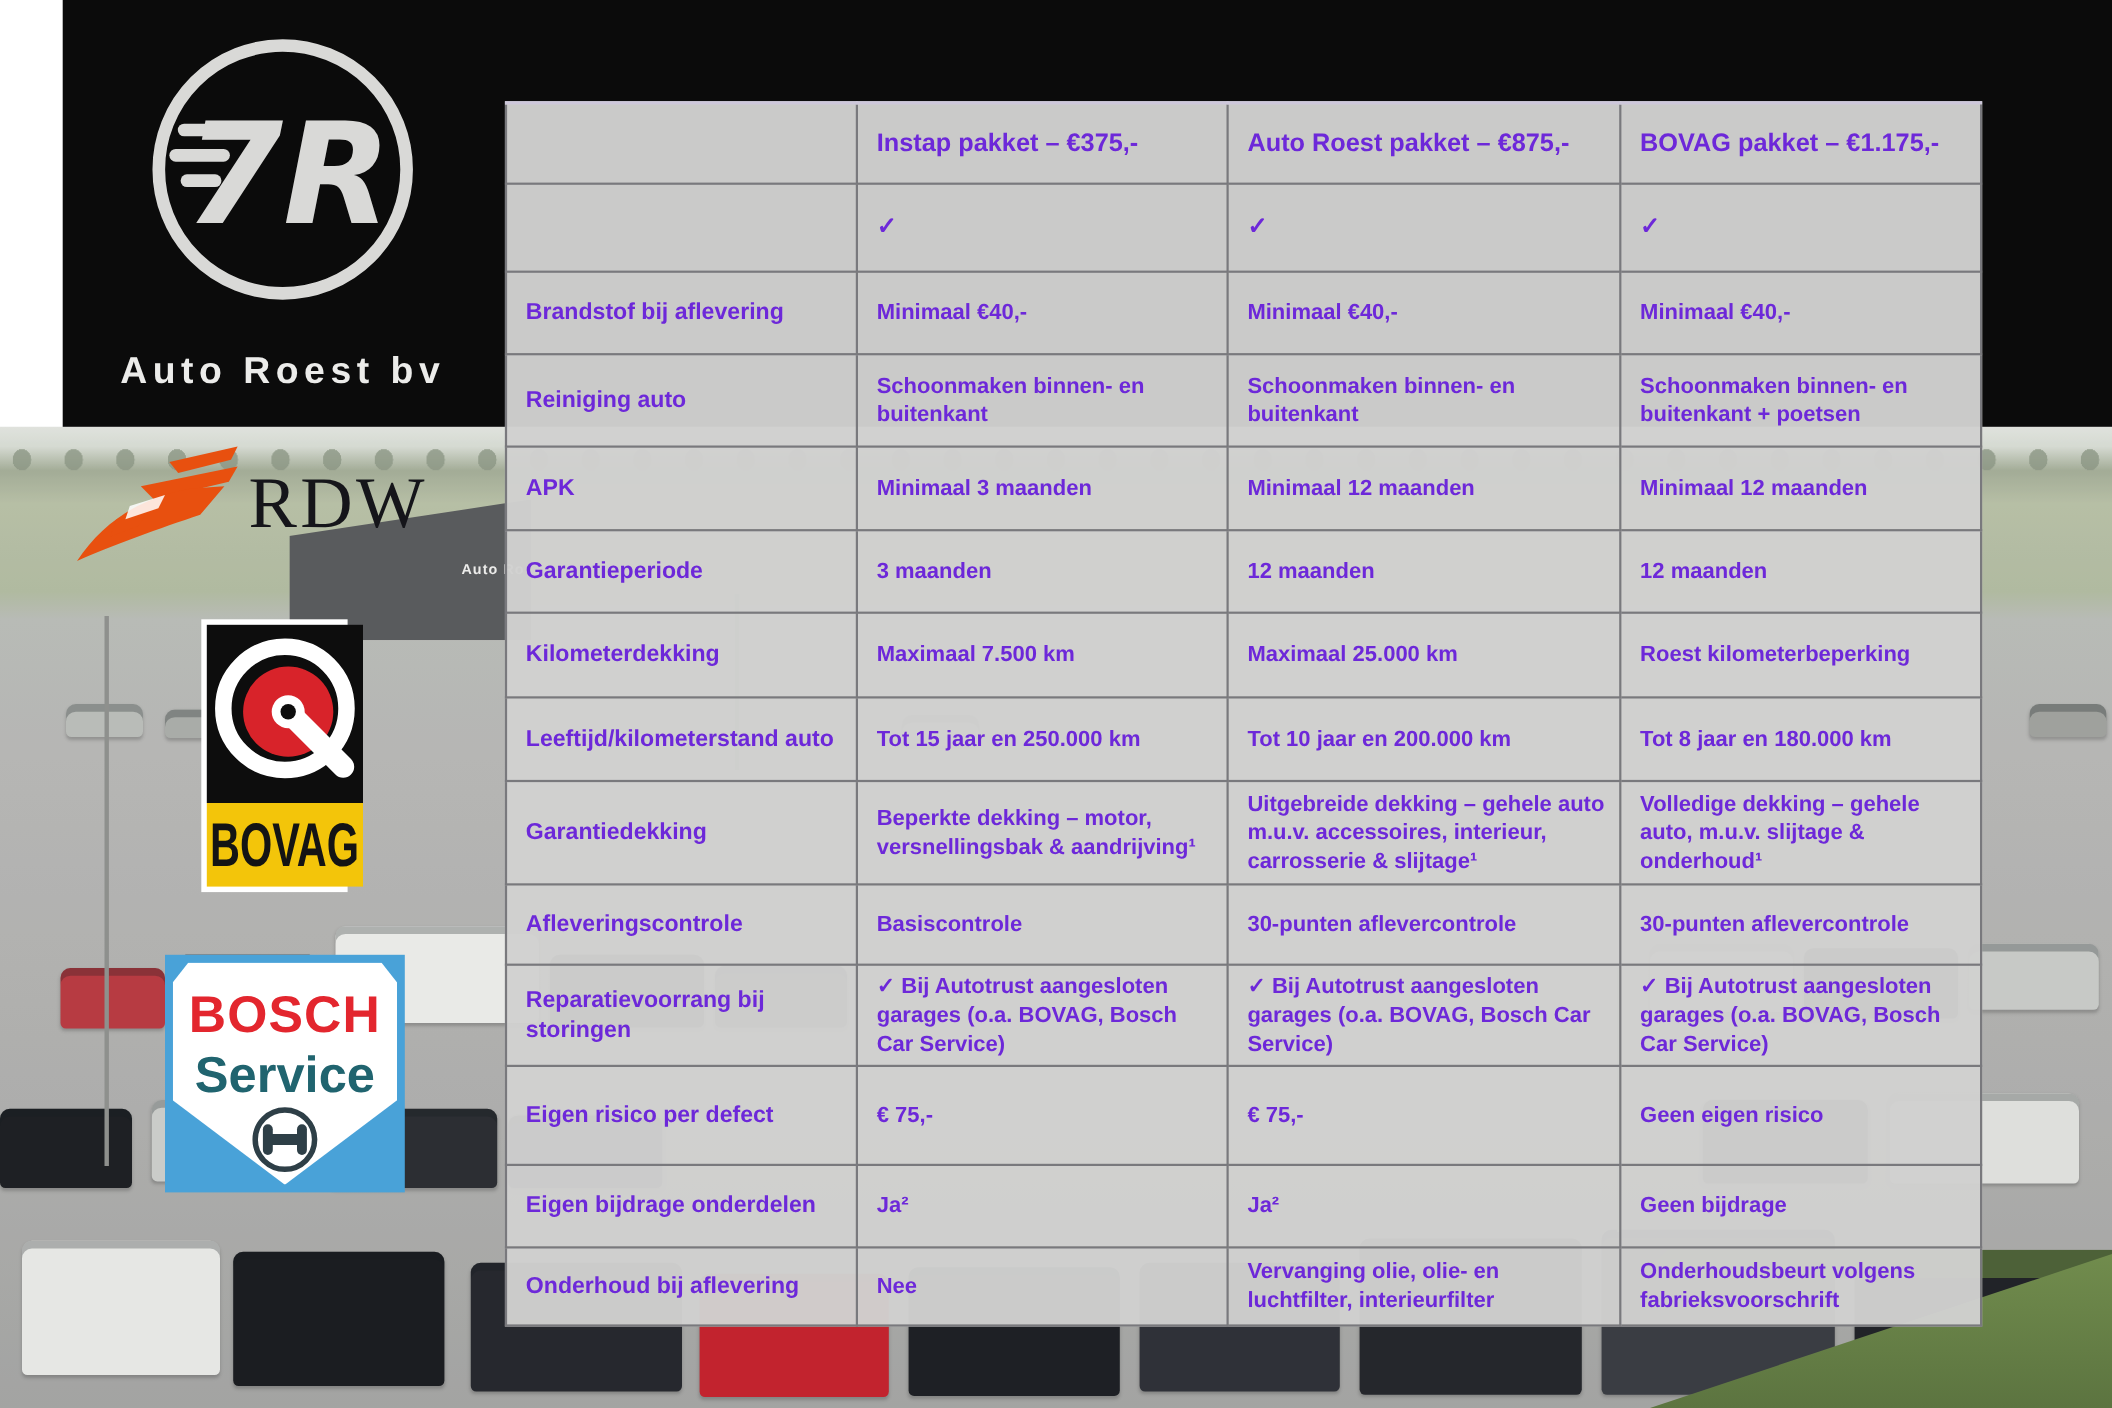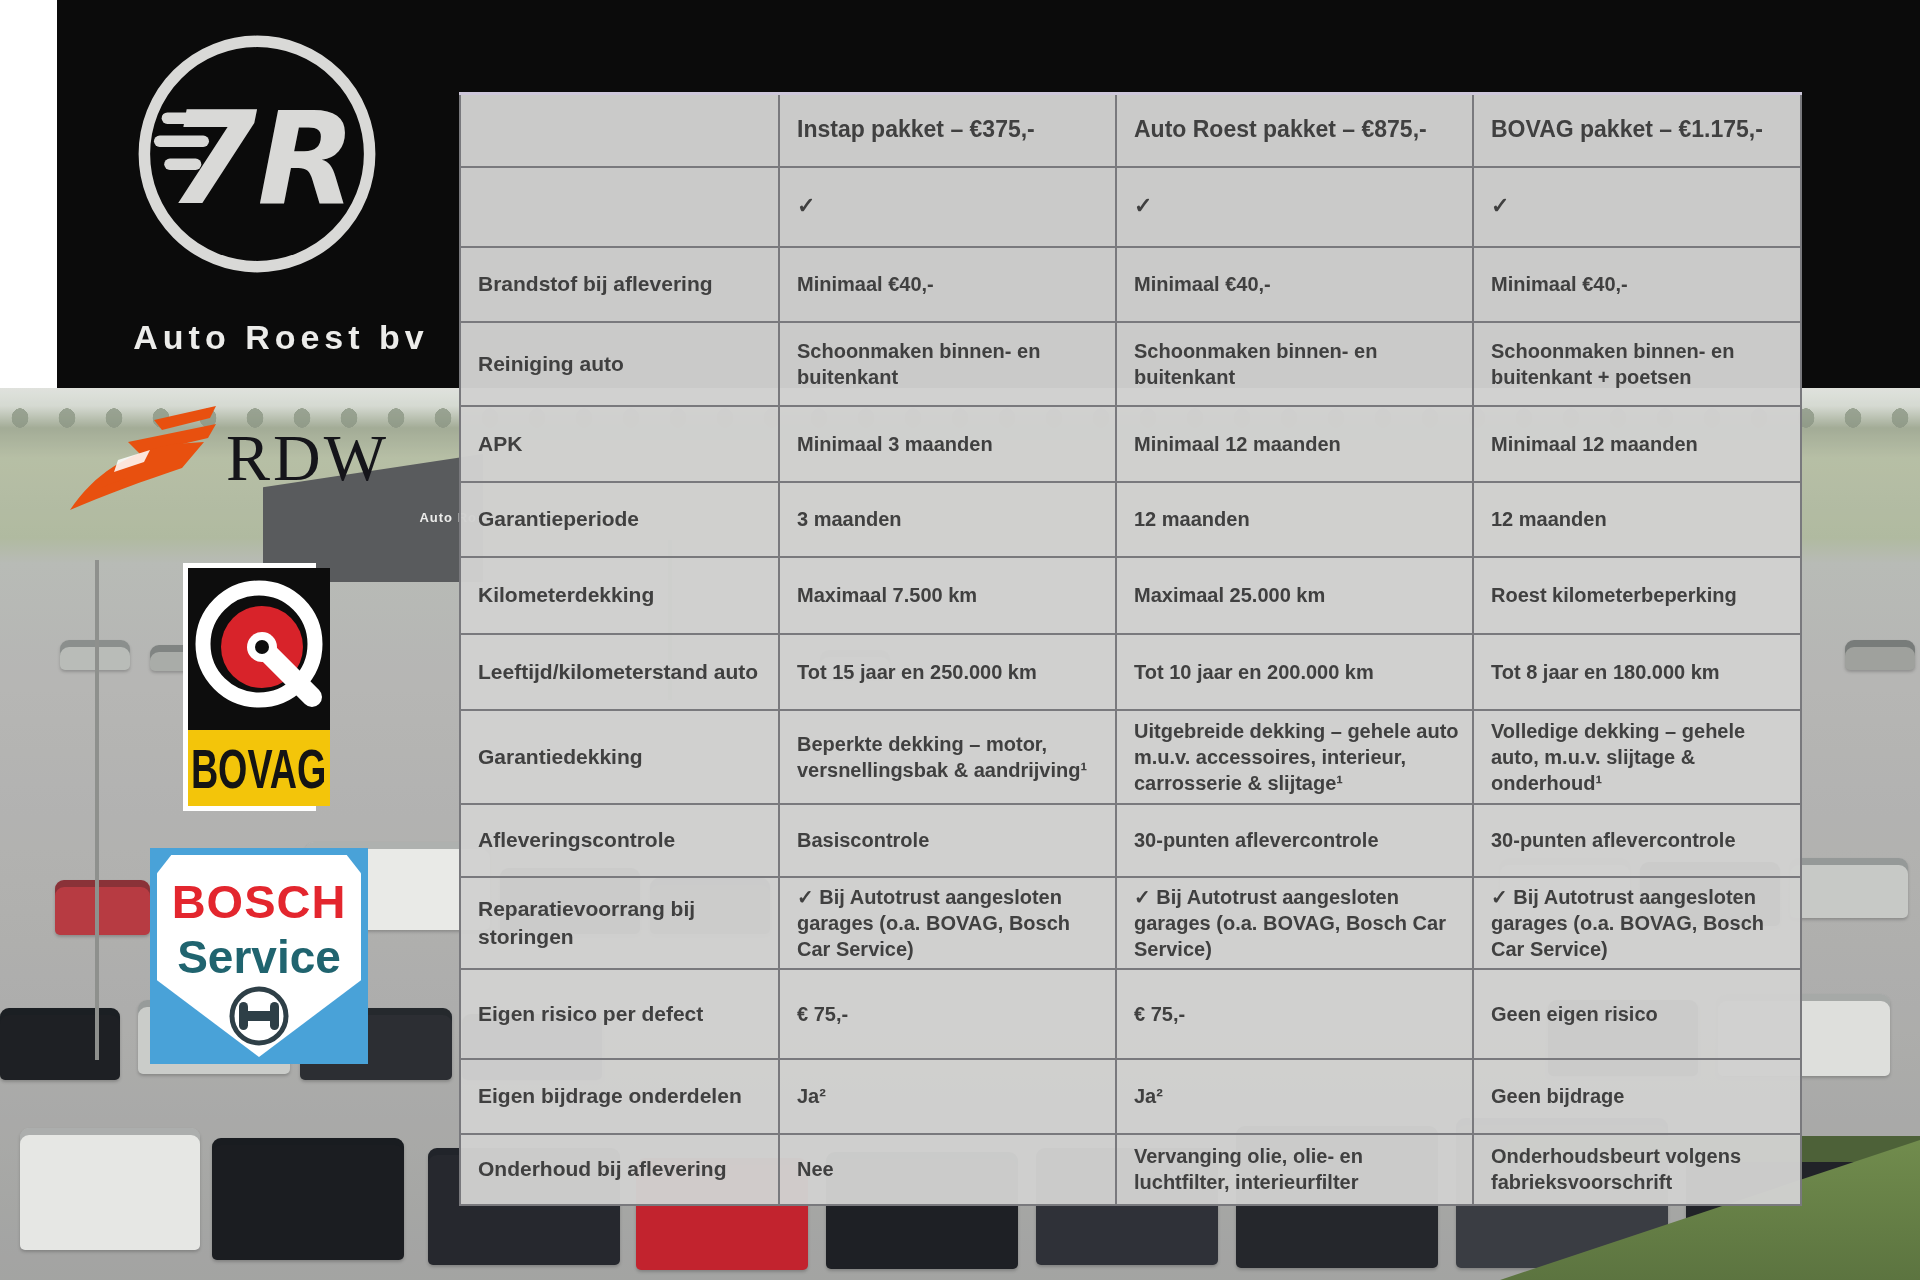--- a/index.html
+++ b/index.html
@@ -27,47 +27,47 @@
   #grass-wedge{position:absolute;right:0;bottom:0;width:420px;height:140px;
     background:linear-gradient(180deg,#718c4d,#5c7440);clip-path:polygon(100% 0,100% 100%,0 100%);}
   #hedge{position:absolute;right:0;bottom:118px;width:430px;height:26px;background:#4d6138;
     clip-path:polygon(0 100%,6% 0,100% 0,100% 100%);}
 
   
   #banner{position:absolute;left:57px;top:0;width:1863px;height:388px;background:#0b0b0b;}
   #ar-logo{position:absolute;left:0;top:0;width:400px;height:388px;}
   #ar-logo svg{position:absolute;left:72px;top:26px;}
   #ar-name{position:absolute;left:0;top:318px;width:400px;text-align:center;color:#ececea;
-    font-size:34px;font-weight:bold;letter-spacing:5px;margin-left:24px;}
+    font-size:34px;font-weight:bold;letter-spacing:5px;}
 
   
   #rdw{position:absolute;left:66px;top:398px;width:350px;height:120px;}
   #rdw svg{position:absolute;left:0;top:0;}
   #rdw .word{position:absolute;left:160px;top:22px;font-family:"Liberation Serif",serif;
     font-size:66px;color:#15151a;letter-spacing:3px;}
 
   
   #bovag{position:absolute;left:183px;top:563px;width:133px;height:248px;background:#ffffff;padding:5px;box-sizing:border-box;}
   #bovag .black{position:relative;width:142px;height:162px;background:#0d0d0d;}
   #bovag .yellow{width:142px;height:76px;background:#f3c50a;display:flex;align-items:center;justify-content:center;}
   #bovag .yellow span{font-size:46px;font-weight:bold;color:#141414;transform:scale(.82,1.22);letter-spacing:0px;}
 
   
-  #bosch{position:absolute;left:150px;top:848px;width:218px;height:216px;background:#49a2d8;}
+  #bosch{position:absolute;left:150px;top:868px;width:218px;height:216px;background:#49a2d8;}
   #bosch .shield{position:absolute;left:7px;top:7px;width:204px;height:202px;background:#ffffff;
     clip-path:polygon(0 9%,7% 0,93% 0,100% 9%,100% 62%,50% 100%,0 62%);}
   #bosch .l1{position:absolute;width:100%;text-align:center;top:26px;color:#e3262e;font-size:47px;font-weight:bold;letter-spacing:1px;}
   #bosch .l2{position:absolute;width:100%;text-align:center;top:82px;color:#20646f;font-size:46px;font-weight:bold;}
   #bosch svg{position:absolute;left:71px;top:136px;}
 
   
   #pkg-table{position:absolute;left:459px;top:92px;width:1341px;border-collapse:collapse;
     table-layout:fixed;background:rgba(209,209,207,.97);border-top:3px solid #cdc7da;}
   #pkg-table th,#pkg-table td{border:2px solid #79797d;vertical-align:middle;
-    padding:6px 12px 6px 17px;color:#404040;text-align:left;font-weight:bold;line-height:1.3;}
+    padding:6px 12px 6px 17px;color:#6d28d9;text-align:left;font-weight:bold;line-height:1.3;}
   #pkg-table thead th{font-size:23px;}
   #pkg-table tbody th{font-size:21px;border-radius:17px;}
   #pkg-table tbody td{font-size:20px;}
   #pkg-table .check{font-size:22px;}
 </style>
 </head>
 <body>
 
 <div id="stage">
 

